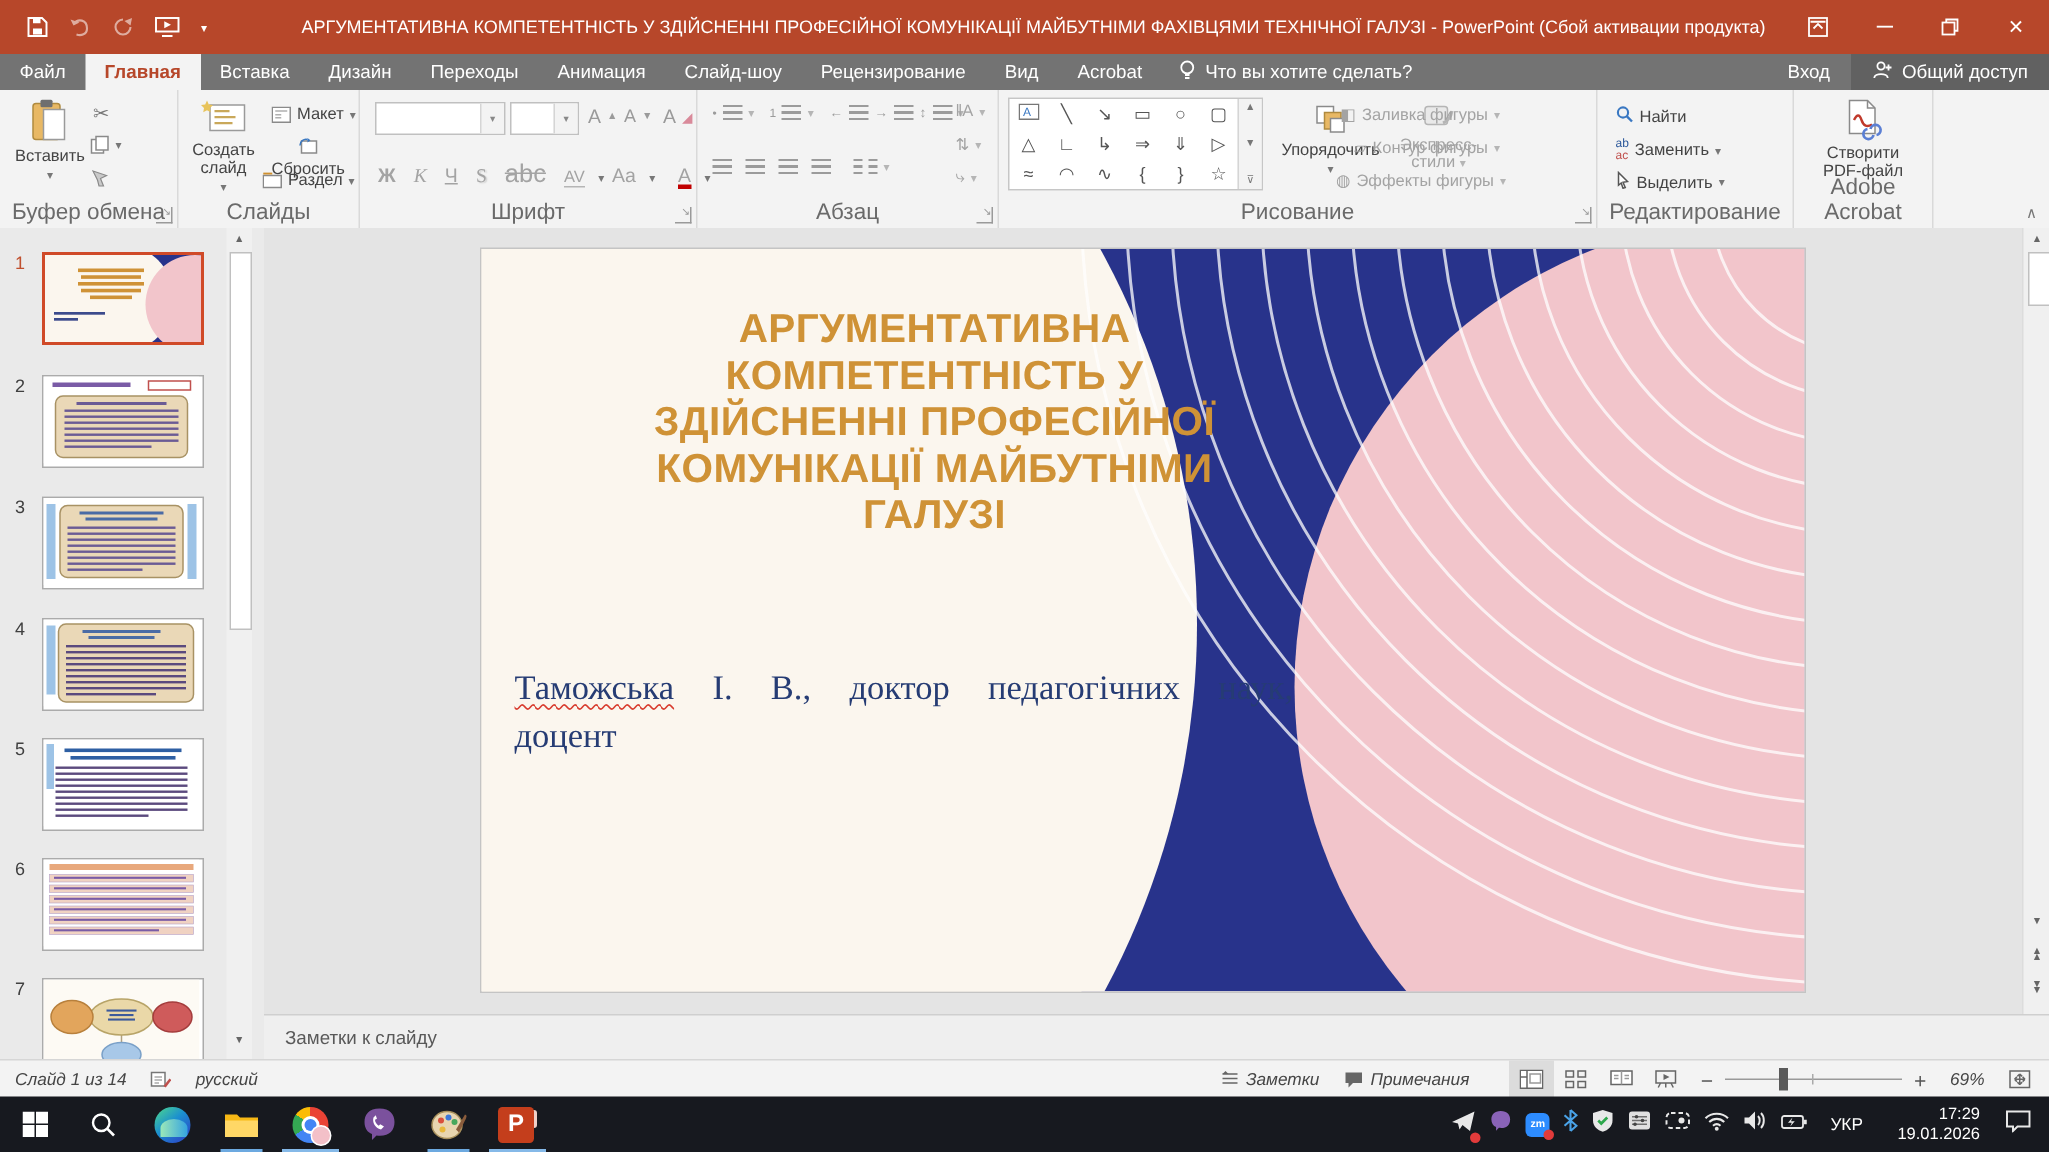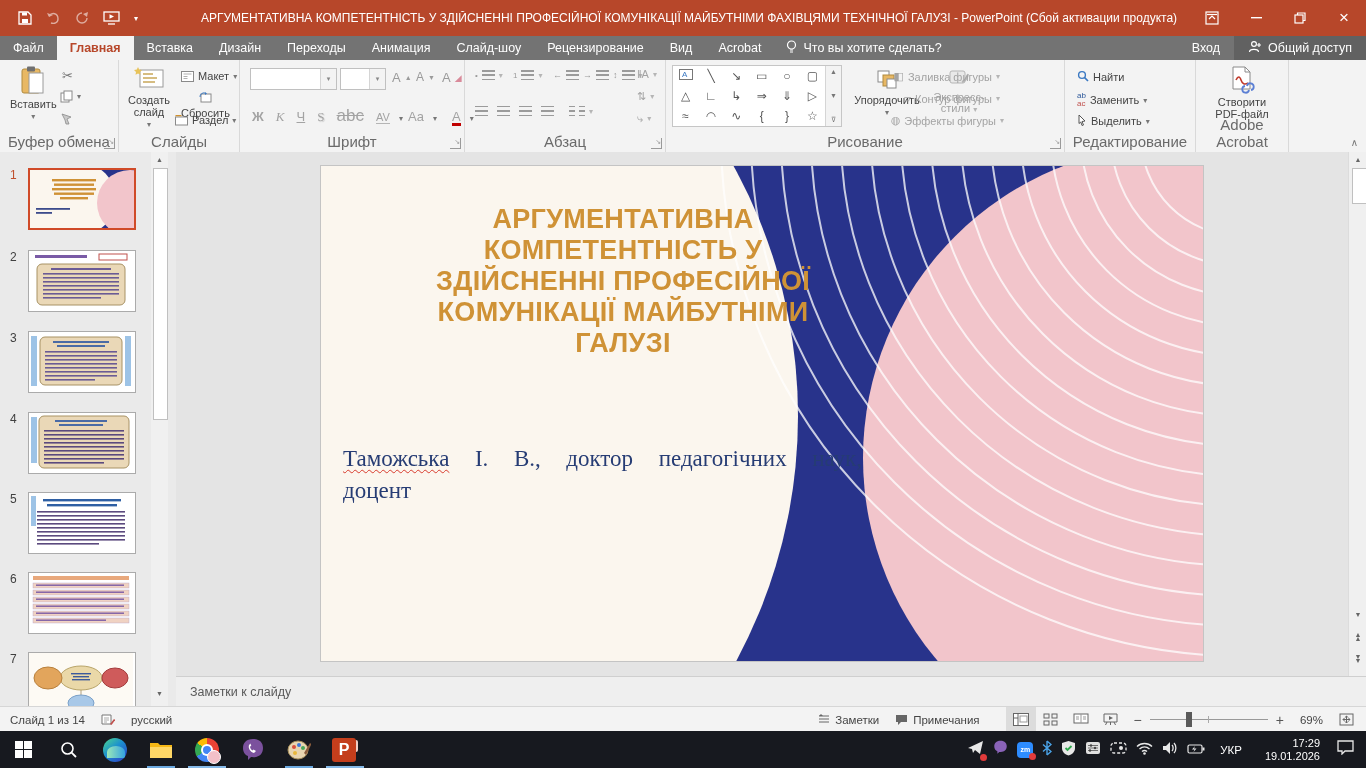--- a/index.html
+++ b/index.html
@@ -70,21 +70,21 @@
   .jline{text-align:justify;text-align-last:justify;}
   .squig{text-decoration:underline;text-decoration-style:wavy;text-decoration-color:#d83b2e;
          text-decoration-thickness:1px;text-underline-offset:3px;}
   #vscroll{position:absolute;top:152px;left:1348px;width:18px;height:524px;background:#f0f0f0;
            border-left:1px solid #dcdcdc;}
   #notesbar{position:absolute;top:676px;left:176px;width:1190px;height:30px;background:#efefef;
             border-top:1px solid #cfcfcf;display:flex;align-items:center;color:#595959;font-size:12.5px;}
   
   #statusbar{position:absolute;top:706px;left:0;width:1366px;height:25px;background:#f3f3f3;
              border-top:1px solid #d6d6d6;display:flex;align-items:center;font-size:11.5px;color:#454545;}
-  .stitem{display:flex;align-items:center;gap:5px;padding:0 8px;height:25px;}
+  .stitem{display:flex;align-items:center;gap:5px;padding:0 8px;height:25px;font-style:italic;}
   .viewbtn{width:30px;height:25px;display:flex;align-items:center;justify-content:center;}
   .viewbtn.on{background:#dcdcdc;}
   
   #taskbar{position:absolute;top:731px;left:0;width:1366px;height:37px;background:#17191f;
            display:flex;align-items:center;color:#fff;}
   .tbtn{width:46px;height:37px;display:flex;align-items:center;justify-content:center;position:relative;}
   .openline{position:absolute;bottom:0;left:9px;right:9px;height:2px;background:#6ca9e0;}
   .openline.wide{left:4px;right:4px;background:#85b9e8;}
   .tray{display:flex;align-items:center;gap:9px;margin-left:auto;padding-right:6px;}
   .clock{text-align:right;font-size:11px;line-height:13px;padding:0 8px;}

